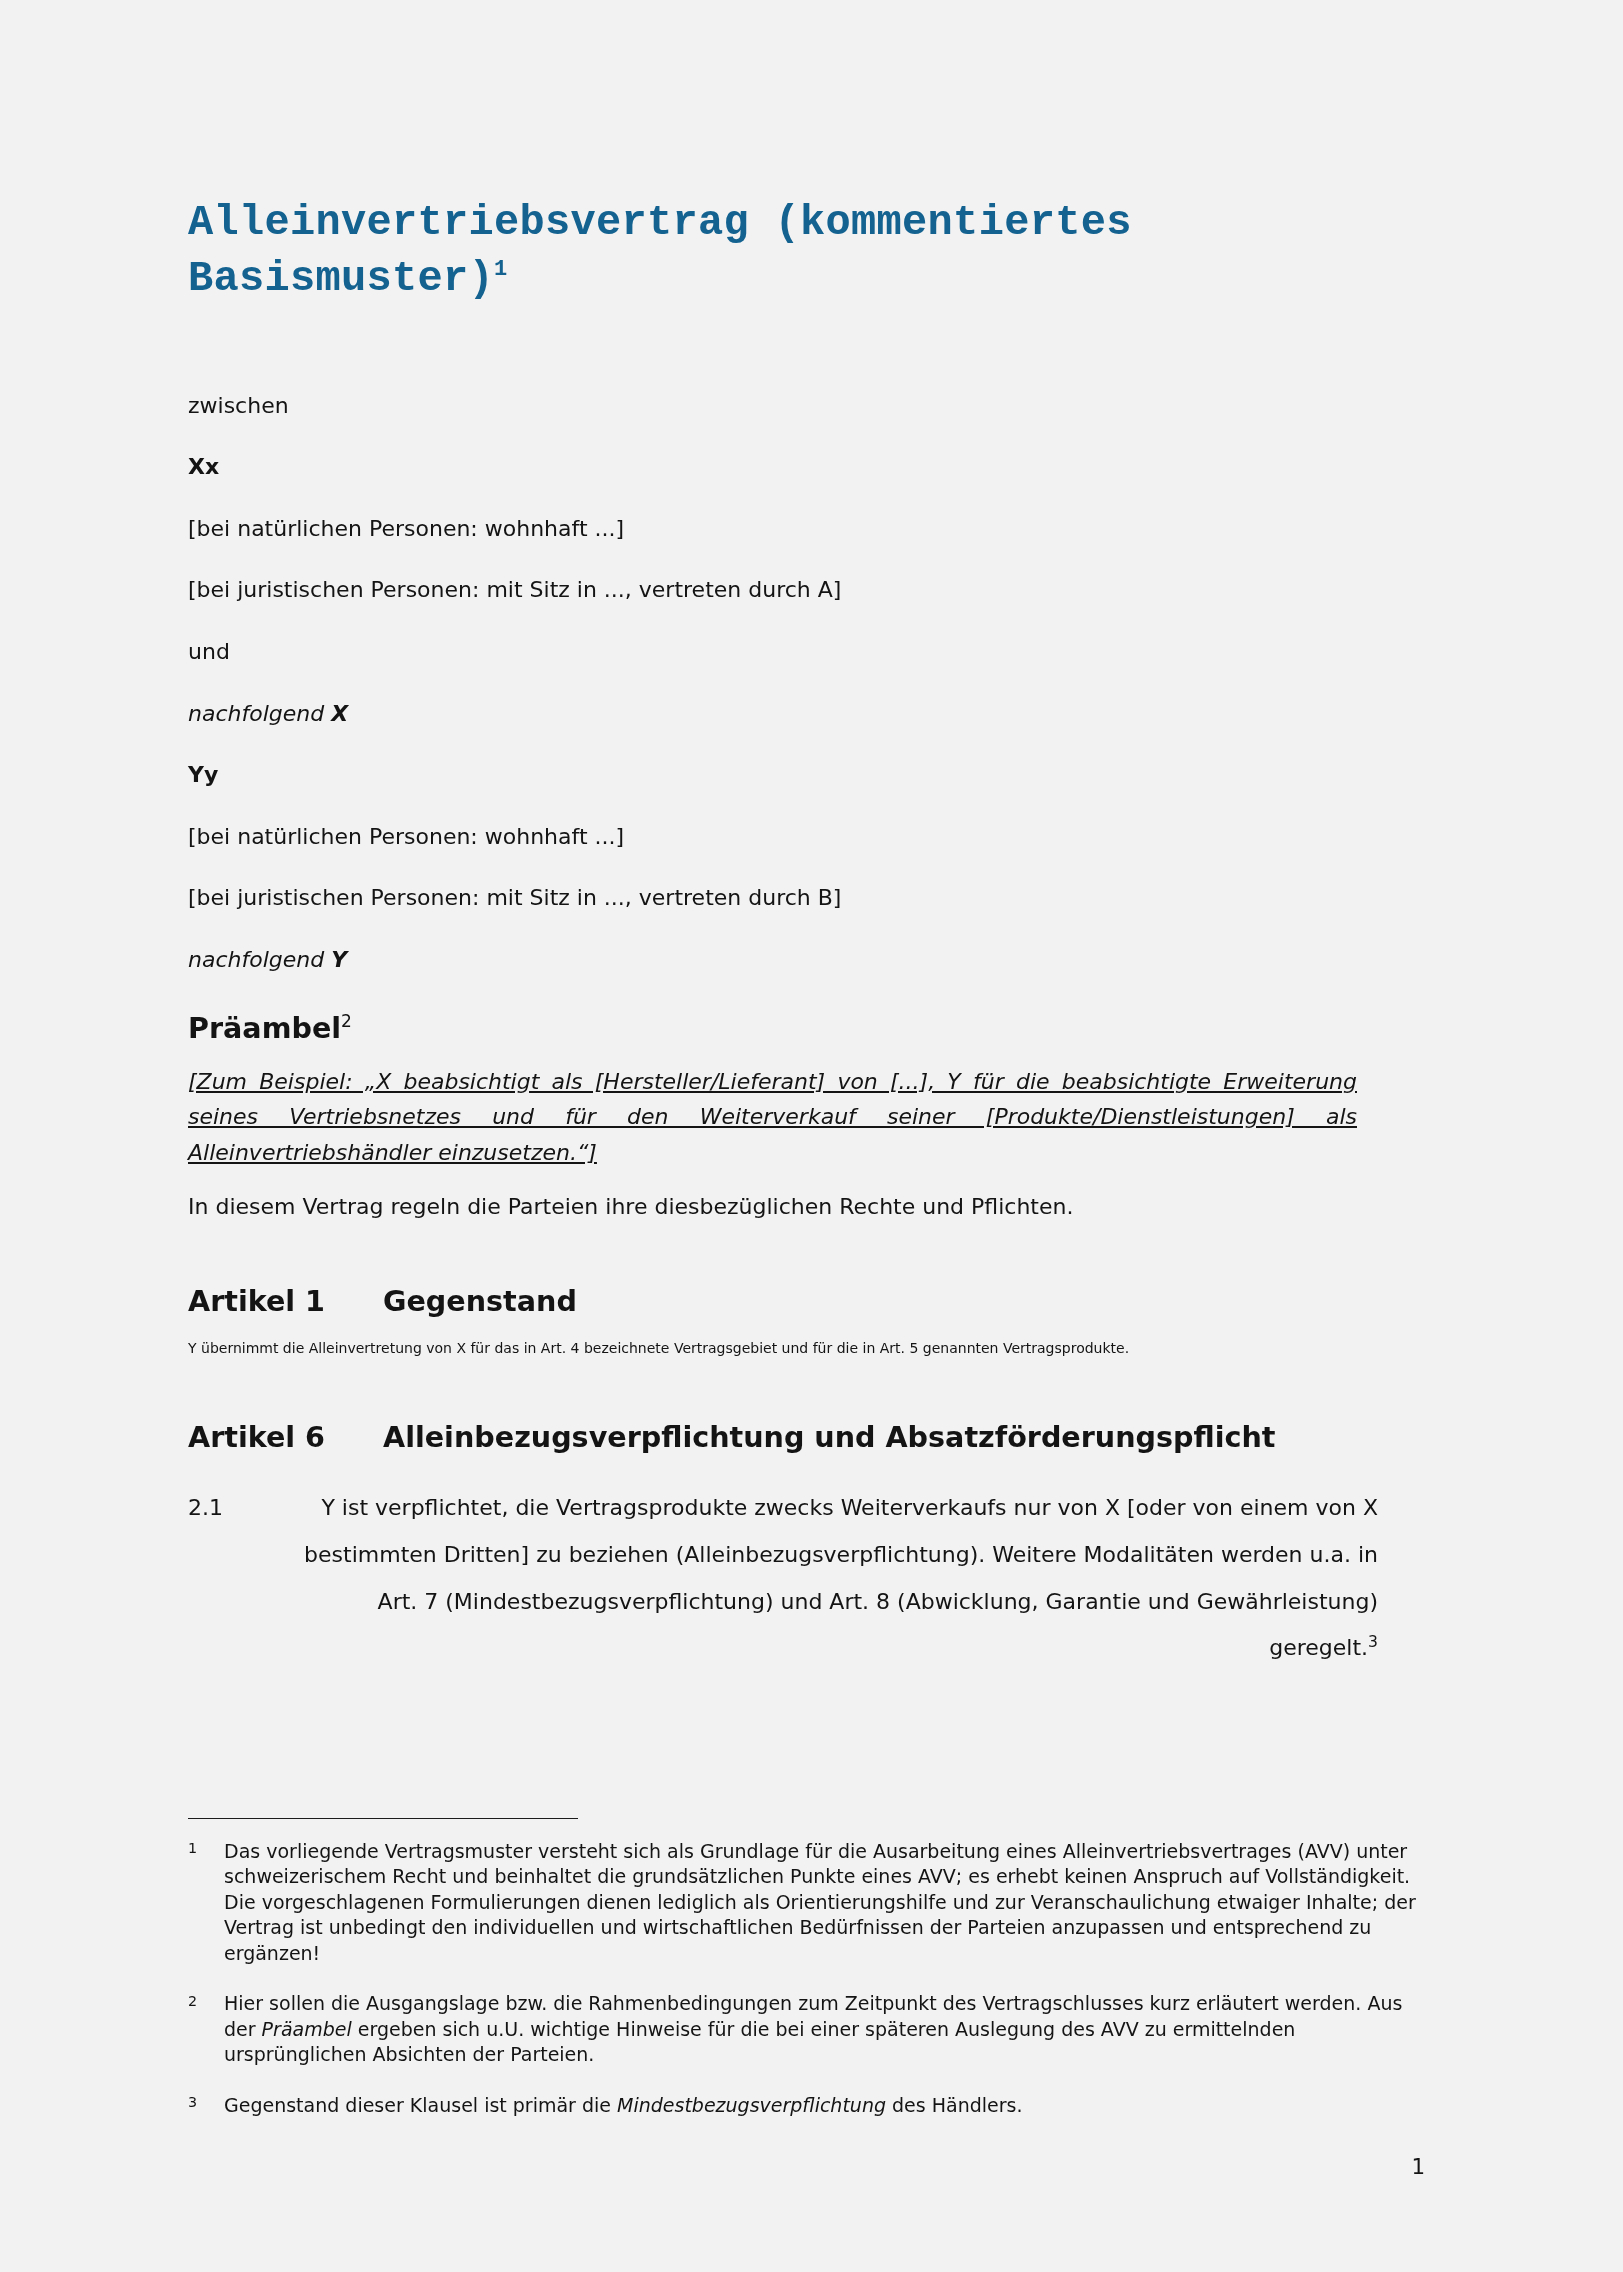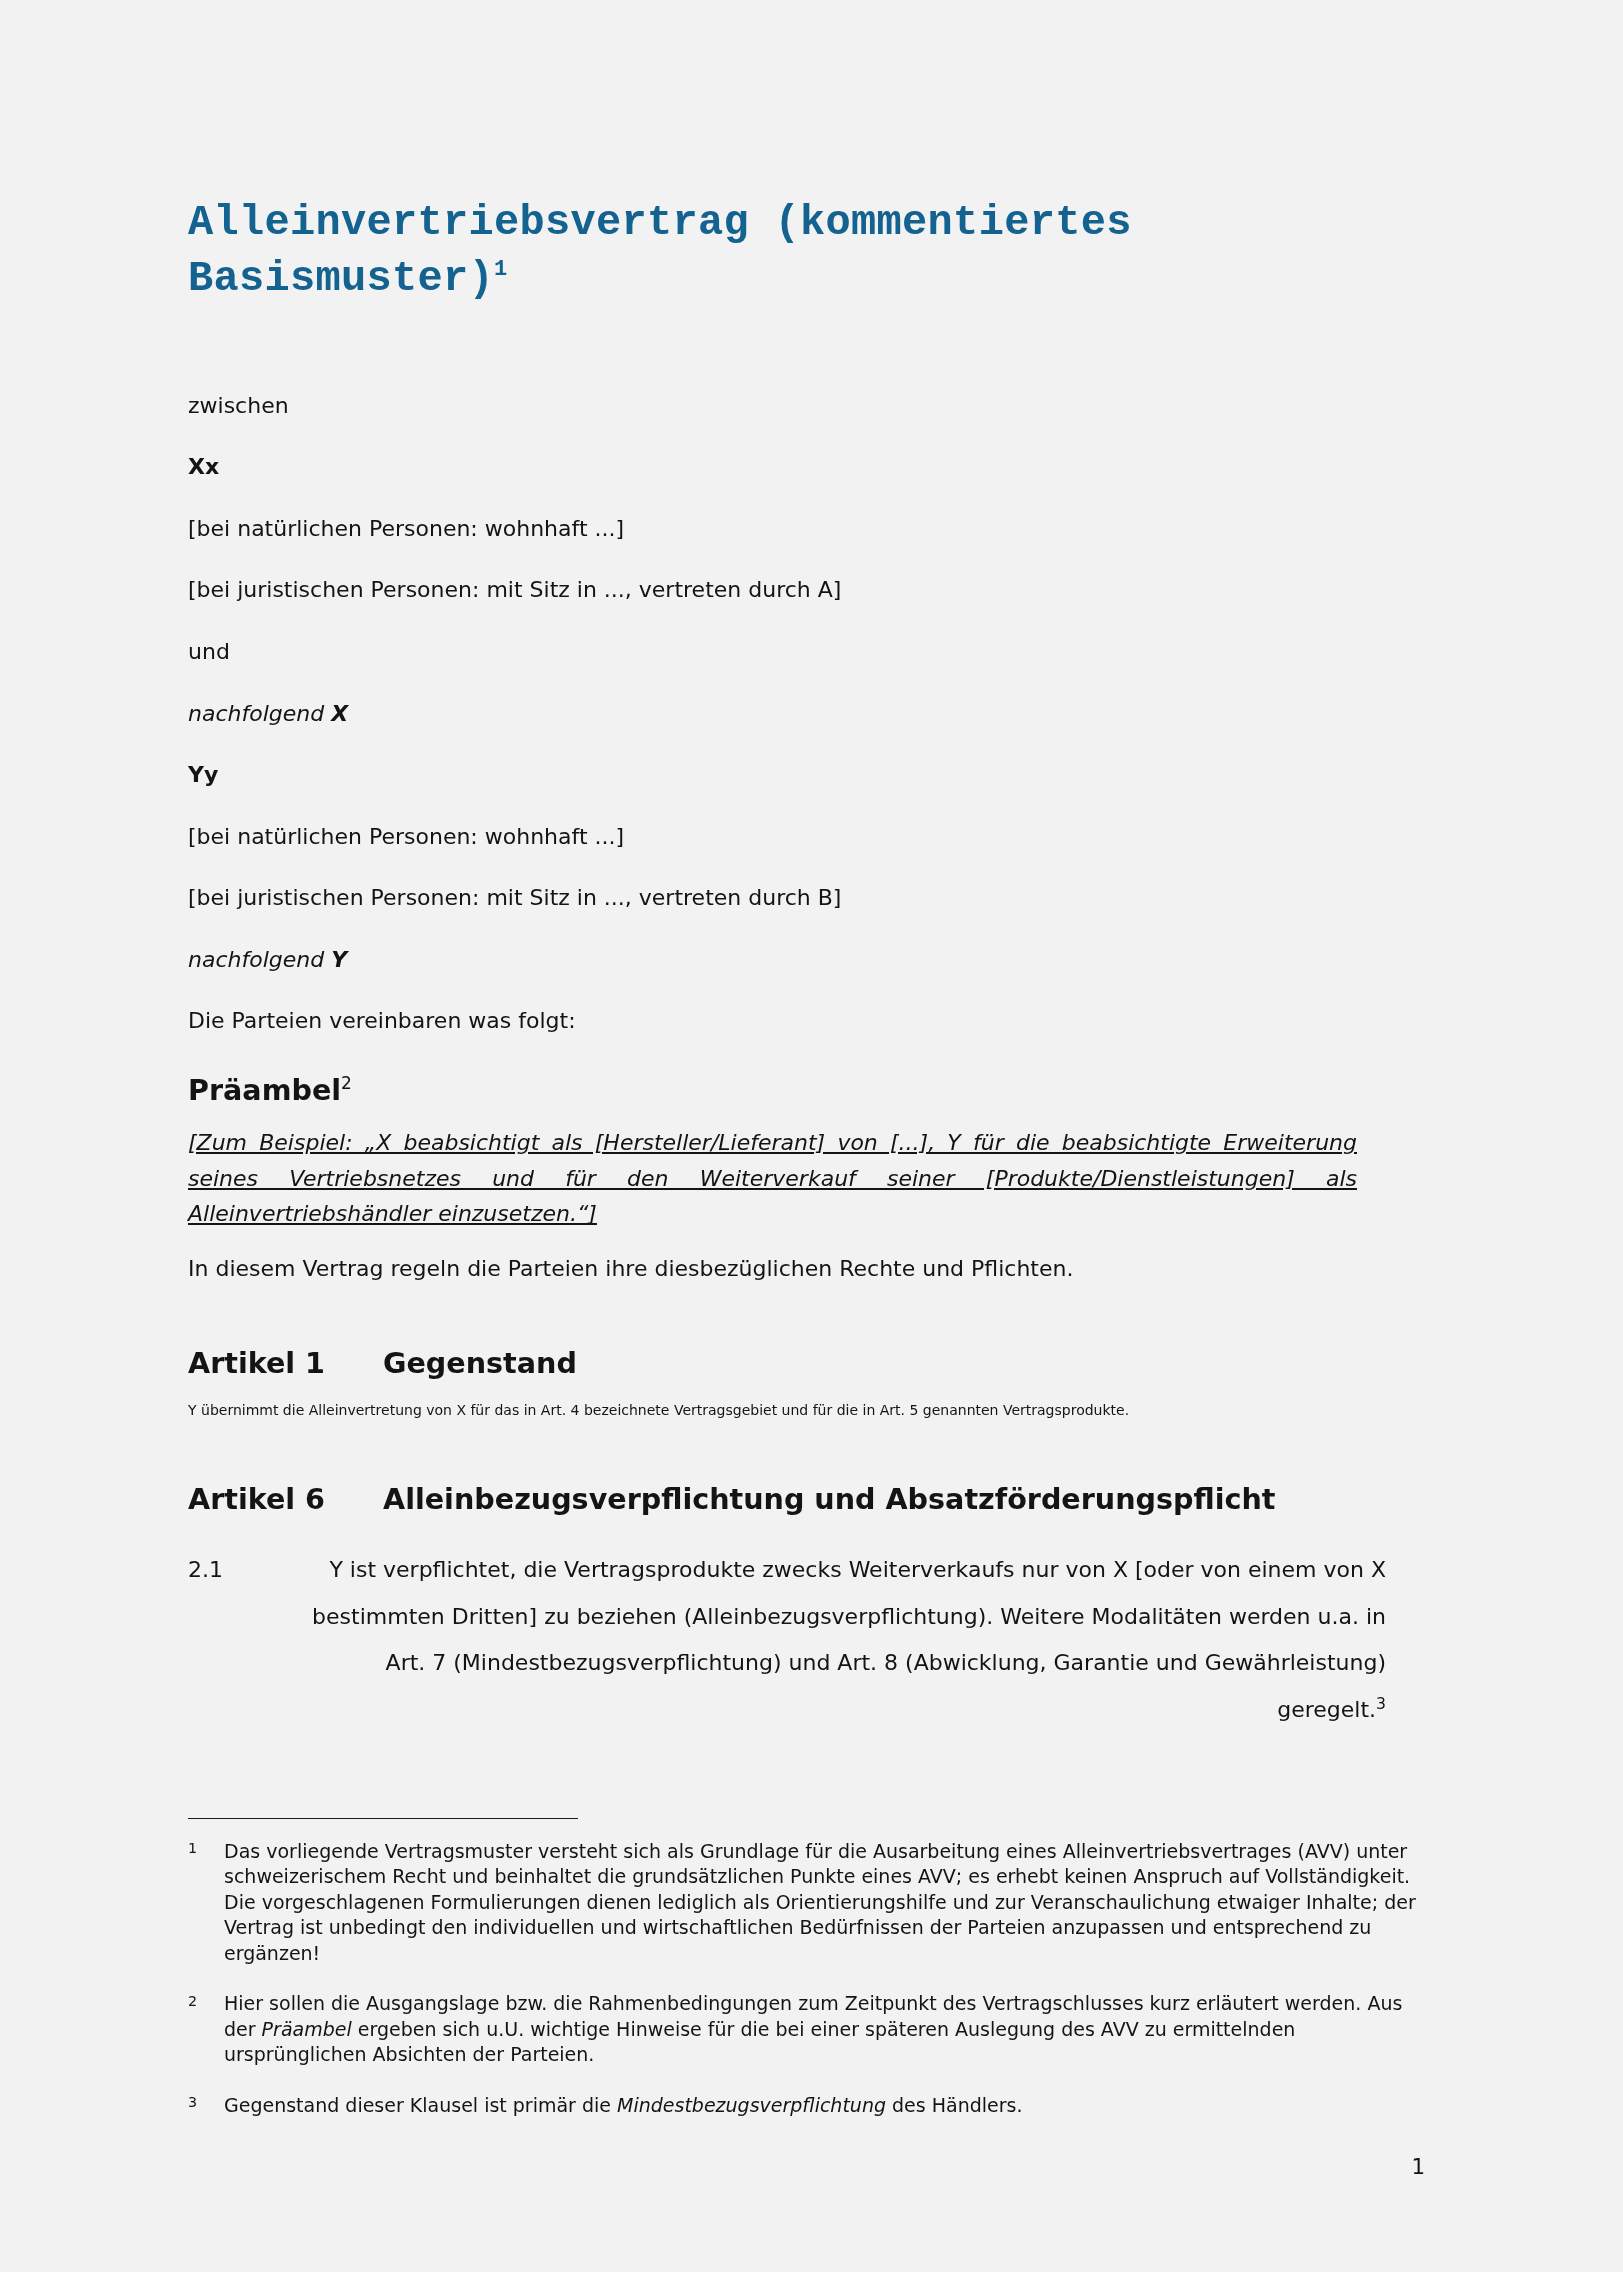--- a/index.html
+++ b/index.html
@@ -38,21 +38,21 @@
     margin:16px 6px 0 0; width:1169px;
     font-size:22px; line-height:1.62; font-style:italic;
     text-align:justify;
     text-decoration:underline;
   }
   p.pre-body { margin:19.5px 0 0 0; font-size:22px; line-height:1.5; }
   p.art-body { margin:18px 0 0 0; font-size:14px; line-height:1.5; text-align:justify; }
 
   .clause { position:relative; margin:29px 0 0 0; padding-left:94px; max-width:1198px;text-align:right; }
   .clause .clause-num { position:absolute; left:0; top:0; font-size:22px; line-height:2.12; }
-  .clause .clause-text { margin:0; font-size:22px; line-height:2.12; max-width:1104px; }
+  .clause .clause-text { margin:8px; font-size:22px; line-height:2.12; max-width:1104px; }
   .clause sup { font-size:15.6px; vertical-align:super; line-height:0; }
 
   .footnotes { position:absolute; left:188px; top:1818px; width:1247px; }
   .fn-rule { width:390px; border-top:1.9px solid #1c1c1c; margin-bottom:19.5px; }
   .footnote { display:flex; margin:0 0 25px 0; }
   .fn-num {
     flex:0 0 36px; font-size:14.3px; line-height:1.2;
     padding-top:1.3px;
   }
   .fn-text { flex:1; font-size:19px; line-height:1.345; }
@@ -76,21 +76,20 @@
   <p class="line">[bei juristischen Personen: mit Sitz in ..., vertreten durch A]</p>
   <p class="line">und</p>
 
   <p class="line italic"><span>nachfolgend </span><span class="bold">X</span></p>
 
   <p class="line bold">Yy</p>
   <p class="line">[bei natürlichen Personen: wohnhaft ...]</p>
   <p class="line">[bei juristischen Personen: mit Sitz in ..., vertreten durch B]</p>
   <p class="line italic"><span>nachfolgend </span><span class="bold">Y</span></p>
 
-  <p class="line">Die Parteien vereinbaren was folgt:</p>
 
   <h2 class="section"><span>Präambel</span><sup>2</sup></h2>
   <p class="example">[Zum Beispiel: „X beabsichtigt als [Hersteller/Lieferant] von [...], Y für die beabsichtigte Erweiterung seines Vertriebsnetzes und für den Weiterverkauf seiner [Produkte/Dienstleistungen] als Alleinvertriebshändler einzusetzen.“]</p>
   <p class="pre-body">In diesem Vertrag regeln die Parteien ihre diesbezüglichen Rechte und Pflichten.</p>
 
   <h2 class="section article"><span class="art-label">Artikel 1</span><span>Gegenstand</span></h2>
   <p class="art-body">Y übernimmt die Alleinvertretung von X für das in Art. 4 bezeichnete Vertragsgebiet und für die in Art. 5 genannten Vertragsprodukte.</p>
 
   <h2 class="section article"><span class="art-label">Artikel 6</span><span>Alleinbezugsverpflichtung und Absatzförderungspflicht</span></h2>
 

